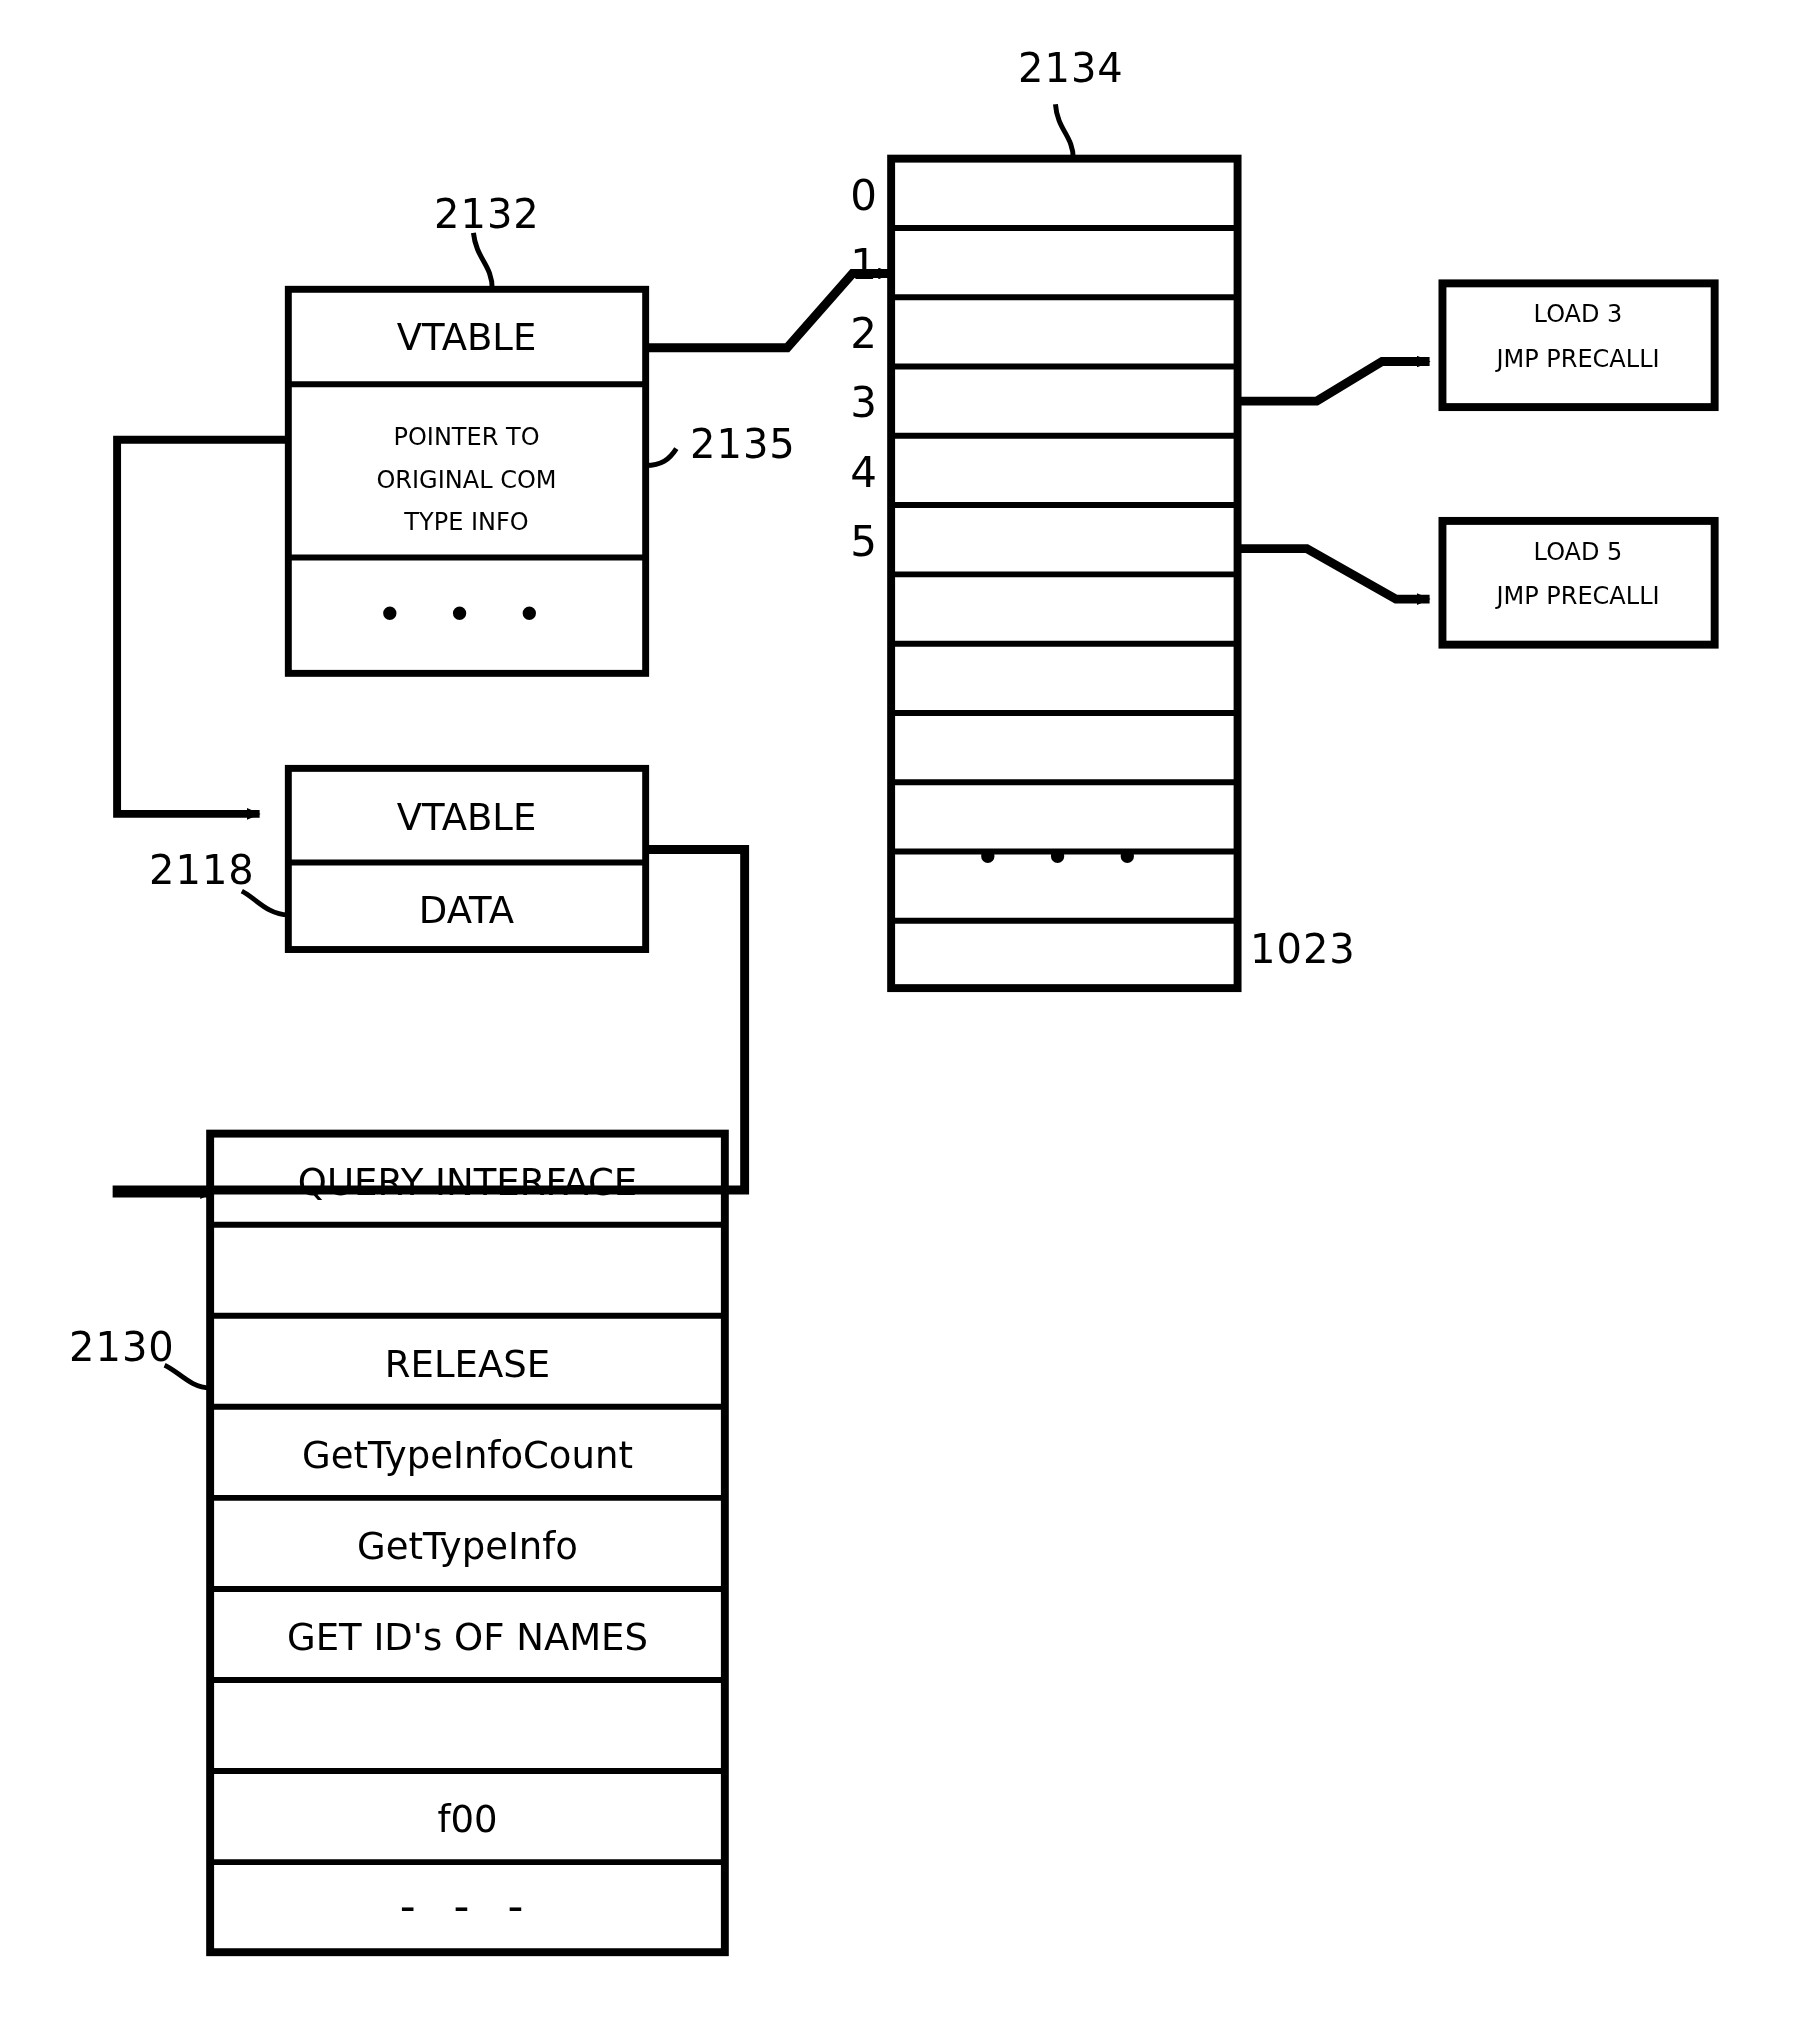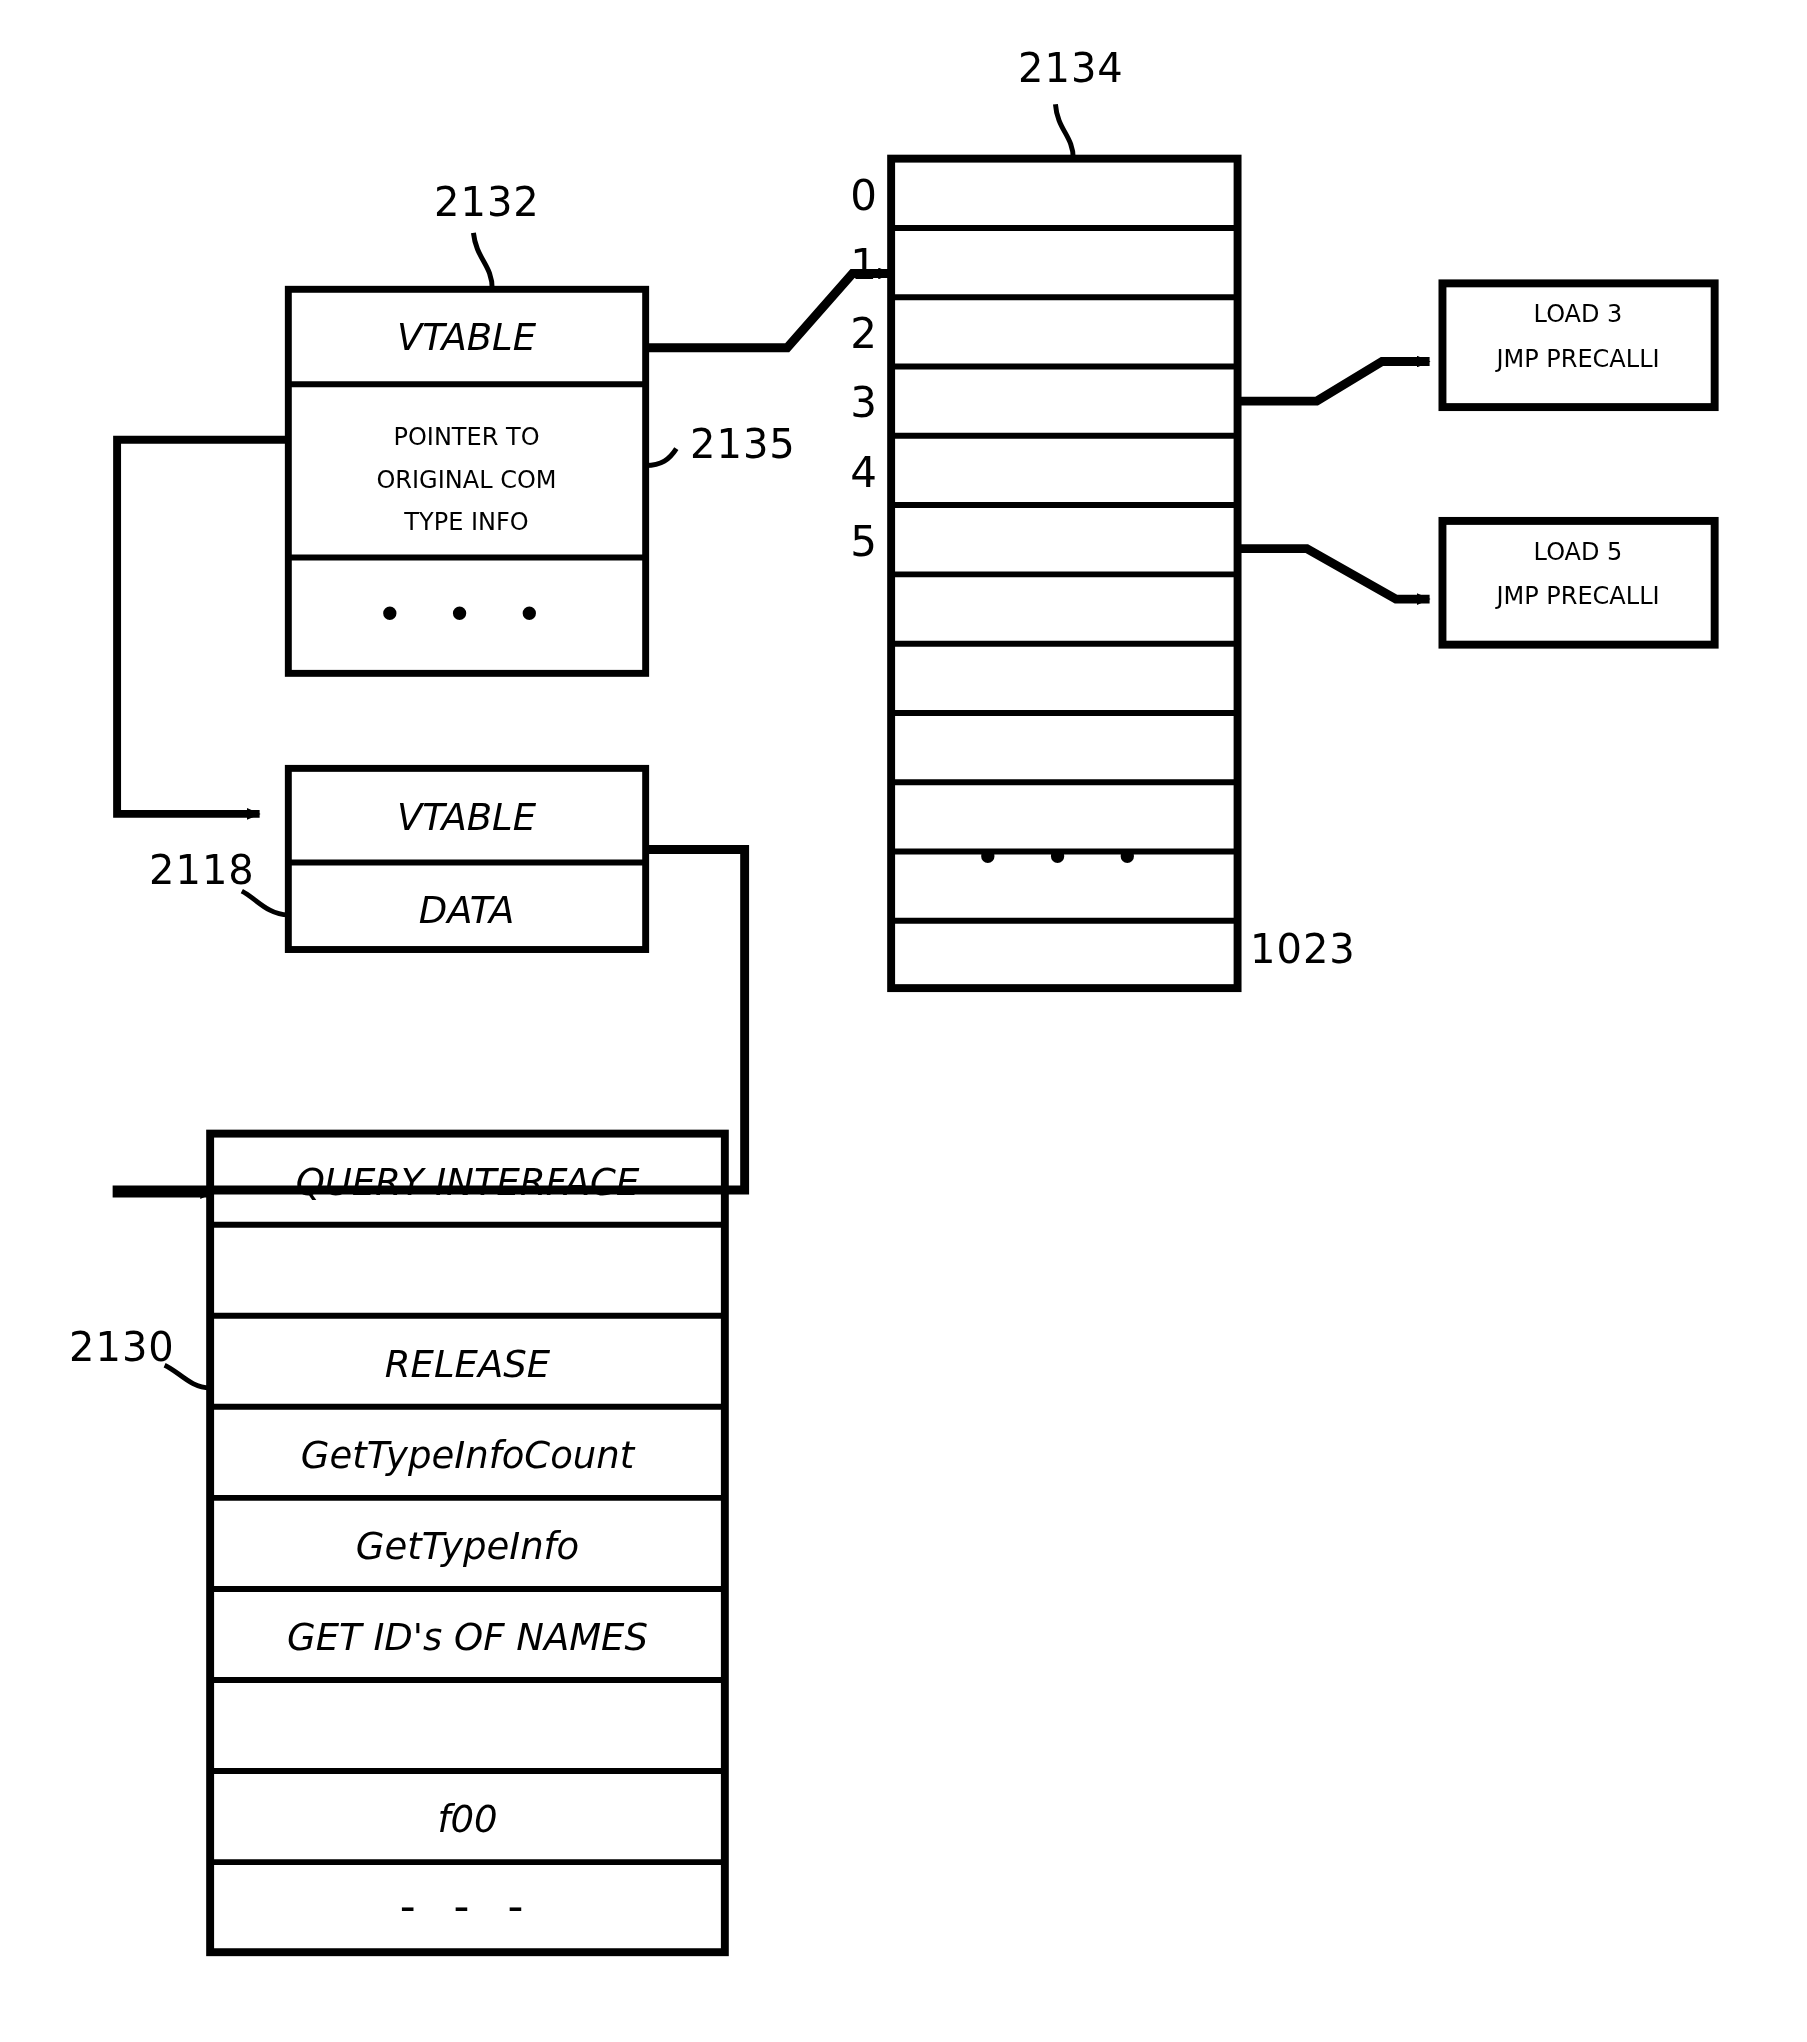--- a/index.html
+++ b/index.html
@@ -40,21 +40,20 @@
     text-align: right;
     width: 40px;
   }
   .cellText {
     position: absolute;
     text-align: center;
     font-family: "DejaVu Sans", sans-serif;
     font-size: 37px;
     color: #000;
     white-space: nowrap;
-    font-style: italic;
   }
   .boxText {
     position: absolute;
     text-align: center;
     font-family: "DejaVu Sans", sans-serif;
     font-size: 24px;
     color: #000;
     line-height: 1.18;
   }
   .dots {
@@ -145,21 +144,21 @@
       <line x1="212" y1="1762" x2="732" y2="1762" stroke="#000" stroke-width="6"></line>
       <line x1="212" y1="1854" x2="732" y2="1854" stroke="#000" stroke-width="6"></line>
     </g>
 
     <path d="M212,1375 C192,1375 180,1358 166,1352" fill="none" stroke="#000" stroke-width="5"></path>
 
     <path d="M1250,925 L1250,925" fill="none" stroke="#000" stroke-width="5"></path>
   </svg>
 
   <div class="refnum" style="left:1018px; top:18px;">2134</div>
-  <div class="refnum" style="left:434px; top:152px;">2132</div>
+  <div class="refnum" style="left:434px; top:164px;">2132</div>
   <div class="refnum" style="left:690px; top:394px;">2135</div>
   <div class="refnum" style="left:149px; top:820px;">2118</div>
   <div class="refnum" style="left:69px; top:1297px;">2130</div>
   <div class="refnum" style="left:1250px; top:899px;">1023</div>
 
   <div class="cellText" style="left:288px; top:289px; width:357px;">VTABLE</div>
   <div class="boxText" style="left:288px; top:396px; width:357px;">POINTER TO</div>
   <div class="boxText" style="left:288px; top:439px; width:357px;">ORIGINAL COM</div>
   <div class="boxText" style="left:288px; top:481px; width:357px;">TYPE INFO</div>
   <div class="dots" style="left:288px; top:561px; width:357px;">• • •</div>

